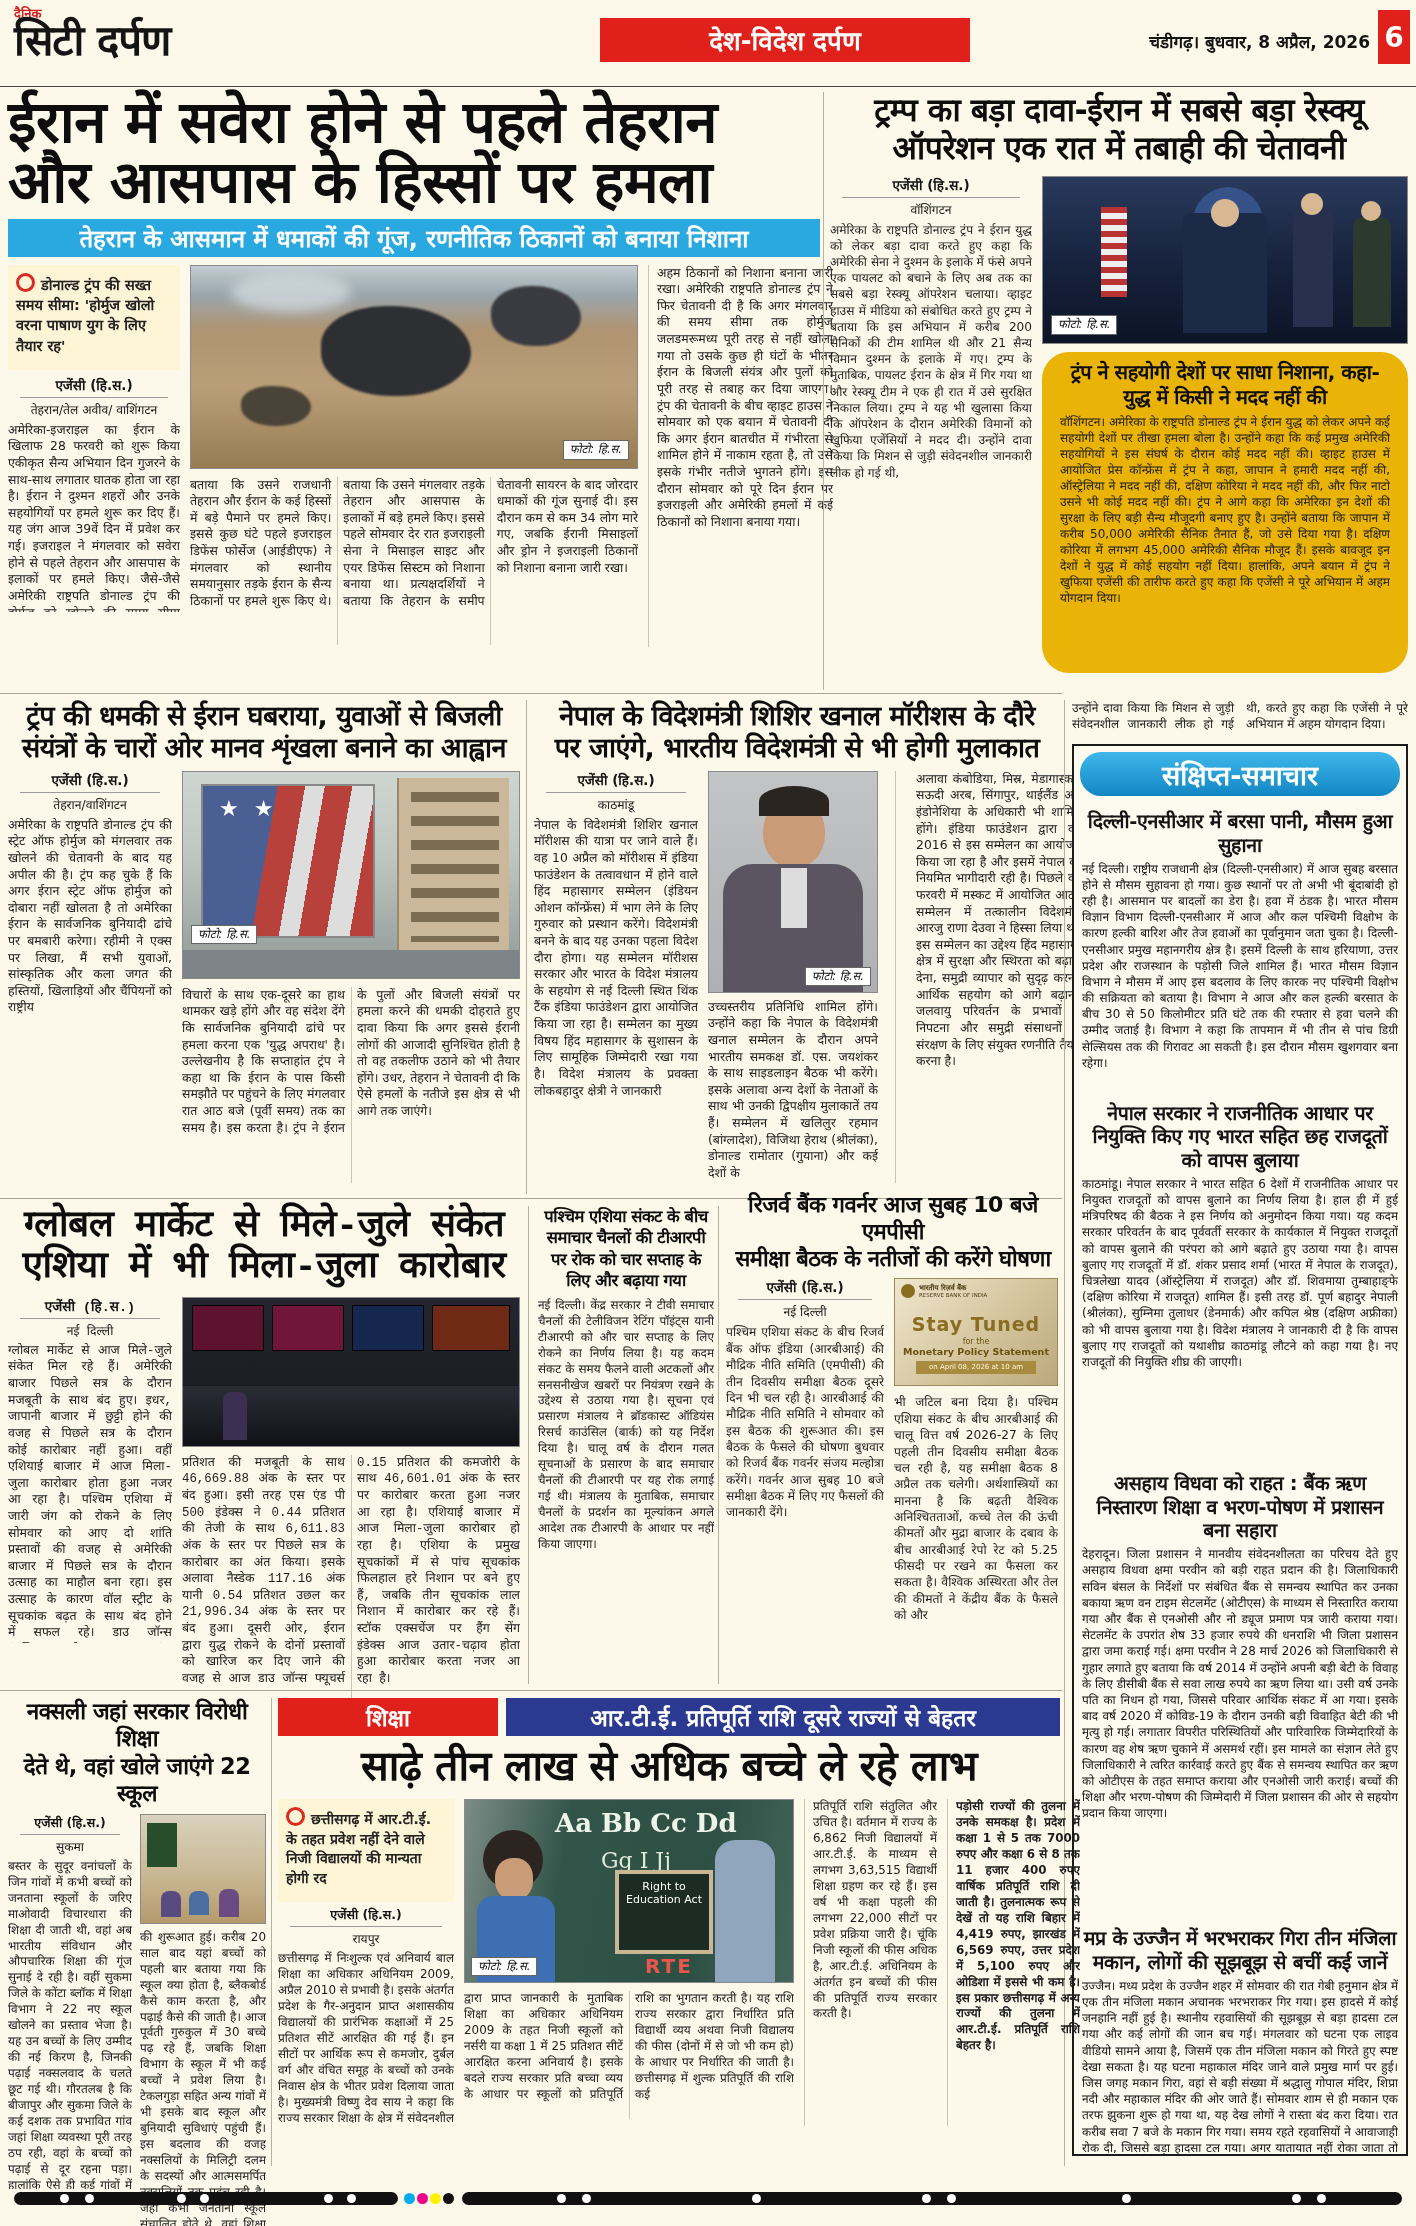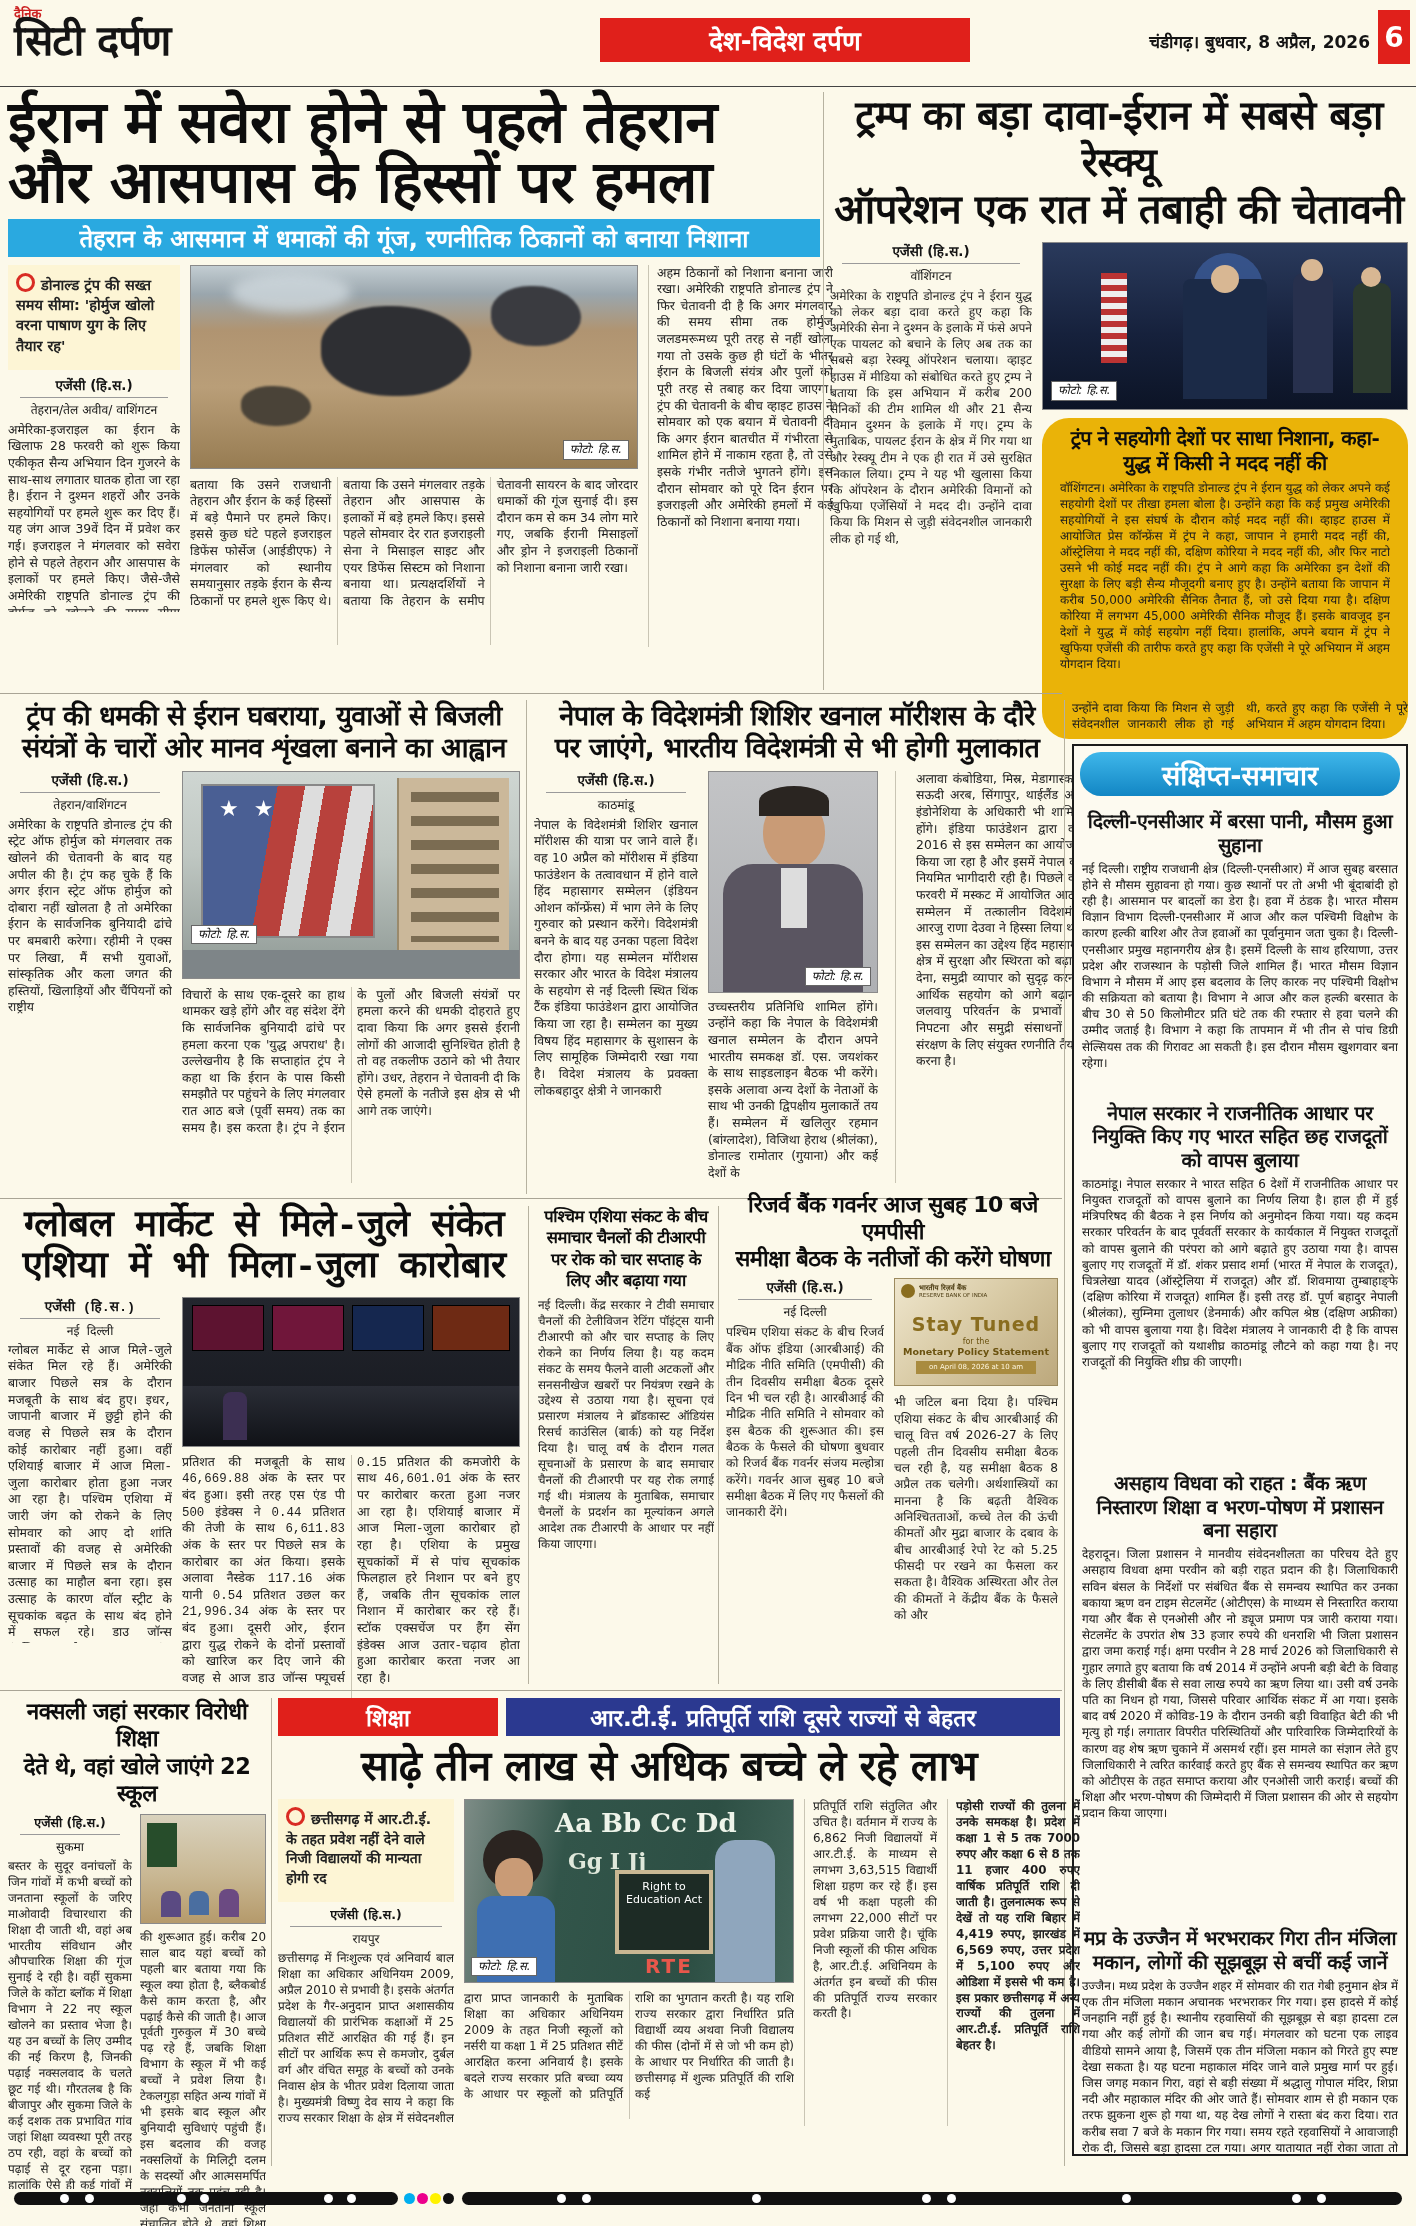--- a/index.html
+++ b/index.html
@@ -75,21 +75,21 @@
       </div>
       <div style="width:176px;flex:none;border-left:1px solid #c9c5b4;padding-left:8px;">
         <div class="body-txt" style="height:380px;">अहम ठिकानों को निशाना बनाना जारी रखा। अमेरिकी राष्ट्रपति डोनाल्ड ट्रंप ने फिर चेतावनी दी है कि अगर मंगलवार की समय सीमा तक होर्मुज जलडमरूमध्य पूरी तरह से नहीं खोला गया तो उसके कुछ ही घंटों के भीतर ईरान के बिजली संयंत्र और पुलों को पूरी तरह से तबाह कर दिया जाएगा। ट्रंप की चेतावनी के बीच व्हाइट हाउस ने सोमवार को एक बयान में चेतावनी दी कि अगर ईरान बातचीत में गंभीरता से शामिल होने में नाकाम रहता है, तो उसे इसके गंभीर नतीजे भुगतने होंगे। इस दौरान सोमवार को पूरे दिन ईरान पर इजराइली और अमेरिकी हमलों में कई ठिकानों को निशाना बनाया गया।</div>
       </div>
     </div>
   </div>
 
   <div class="vsep" style="left:823px;top:92px;height:598px;"></div>
 
   <div class="abs" style="left:830px;top:92px;width:578px;height:598px;">
-    <div class="hl" style="font-size:40px;line-height:1.18;text-align:center;">
+    <div class="hl" style="font-size:32px;line-height:1.18;text-align:center;">
       <div>ट्रम्प का बड़ा दावा-ईरान में सबसे बड़ा रेस्क्यू</div>
       <div>ऑपरेशन एक रात में तबाही की चेतावनी</div>
     </div>
     <div style="display:flex;gap:10px;margin-top:8px;height:500px;">
       <div style="width:202px;flex:none;">
         <div class="byline">एजेंसी (हि.स.)</div>
         <hr class="b-rule">
         <div class="dateline">वॉशिंगटन</div>
         <div class="body-txt" style="height:430px;font-size:12.1px;">अमेरिका के राष्ट्रपति डोनाल्ड ट्रंप ने ईरान युद्ध को लेकर बड़ा दावा करते हुए कहा कि अमेरिकी सेना ने दुश्मन के इलाके में फंसे अपने एक पायलट को बचाने के लिए अब तक का सबसे बड़ा रेस्क्यू ऑपरेशन चलाया। व्हाइट हाउस में मीडिया को संबोधित करते हुए ट्रम्प ने बताया कि इस अभियान में करीब 200 सैनिकों की टीम शामिल थी और 21 सैन्य विमान दुश्मन के इलाके में गए। ट्रम्प के मुताबिक, पायलट ईरान के क्षेत्र में गिर गया था और रेस्क्यू टीम ने एक ही रात में उसे सुरक्षित निकाल लिया। ट्रम्प ने यह भी खुलासा किया कि ऑपरेशन के दौरान अमेरिकी विमानों को खुफिया एजेंसियों ने मदद दी। उन्होंने दावा किया कि मिशन से जुड़ी संवेदनशील जानकारी लीक हो गई थी,</div>
       </div>
@@ -300,21 +300,21 @@
       <div style="width:176px;flex:none;">
         <div class="hilite" style="font-size:14px;"><span class="bullet"></span><span>छत्तीसगढ़ में आर.टी.ई. के तहत प्रवेश नहीं देने वाले निजी विद्यालयों की मान्यता होगी रद</span></div>
         <div class="byline" style="margin-top:4px;font-size:12.5px;">एजेंसी (हि.स.)</div>
         <hr class="b-rule">
         <div class="dateline">रायपुर</div>
         <div class="body-txt" style="height:175px;font-size:11.9px;">छत्तीसगढ़ में निःशुल्क एवं अनिवार्य बाल शिक्षा का अधिकार अधिनियम 2009, अप्रैल 2010 से प्रभावी है। इसके अंतर्गत प्रदेश के गैर-अनुदान प्राप्त अशासकीय विद्यालयों की प्रारंभिक कक्षाओं में 25 प्रतिशत सीटें आरक्षित की गई हैं। इन सीटों पर आर्थिक रूप से कमजोर, दुर्बल वर्ग और वंचित समूह के बच्चों को उनके निवास क्षेत्र के भीतर प्रवेश दिलाया जाता है। मुख्यमंत्री विष्णु देव साय ने कहा कि राज्य सरकार शिक्षा के क्षेत्र में संवेदनशील है और सभी के लिए शिक्षा सुनिश्चित करने हेतु विशेष प्रयास किए जा रहे हैं। छत्तीसगढ़ स्कूल शिक्षा विभाग</div>
       </div>
       <div style="width:330px;flex:none;">
         <div class="photo ph-rte" style="width:328px;height:182px;">
           <div style="position:absolute;left:90px;top:8px;color:#eef4ea;font-size:26px;font-weight:700;font-family:'DejaVu Serif',serif;">Aa Bb Cc Dd</div>
-          <div style="position:absolute;left:103px;top:48px;color:#dfe8db;font-size:22px;font-weight:700;font-family:'DejaVu Serif',serif;">Gg  I  Jj</div>
+          <div style="position:absolute;left:136px;top:48px;color:#dfe8db;font-size:22px;font-weight:400;font-family:'DejaVu Serif',serif;">Gg  I  Jj</div>
           <div style="position:absolute;left:18px;top:30px;width:60px;height:60px;border-radius:50%;background:#2b2420;"></div>
           <div style="position:absolute;left:30px;top:58px;width:38px;height:42px;border-radius:45%;background:#c99b76;"></div>
           <div style="position:absolute;left:12px;top:96px;width:78px;height:86px;border-radius:16px 16px 0 0;background:#3e6fb2;"></div>
           <div style="position:absolute;left:150px;top:70px;width:90px;height:70px;background:#1d2b25;border:4px solid #caa;border-color:#c9b793;color:#fff;font-size:11px;text-align:center;padding-top:6px;">
             <span>Right to Education Act</span>
           </div>
           <div style="position:absolute;left:250px;top:40px;width:60px;height:142px;border-radius:20px 20px 0 0;background:#8fa6bd;"></div>
           <div style="position:absolute;left:180px;bottom:4px;font-size:20px;font-weight:800;color:#e8574b;letter-spacing:2px;">RTE</div>
           <div class="cap" style="left:6px;bottom:6px;">फोटो: हि.स.</div>
         </div>

